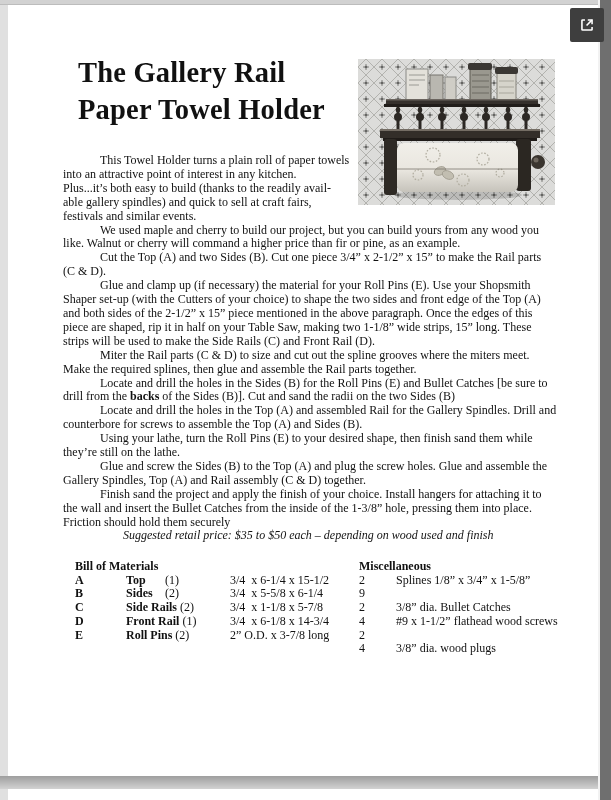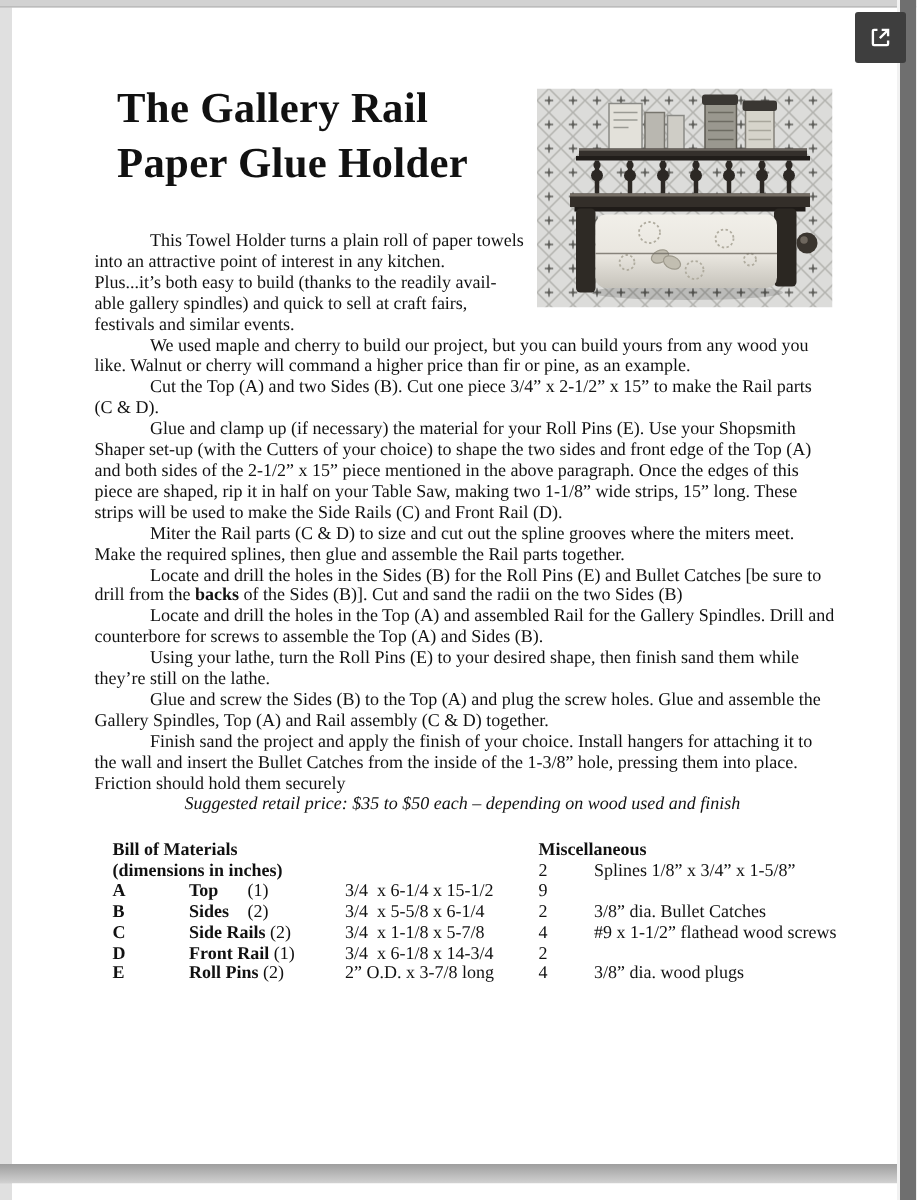--- a/index.html
+++ b/index.html
@@ -39,21 +39,21 @@
 
 <div class="viewport">
 
   <div class="left-strip"></div>
   <div class="top-strip"></div>
 
   <div class="page">
 
     <h1 class="title">
       <div>The Gallery Rail</div>
-      <div>Paper Glue Holder</div>
+      <div>Paper Towel Holder</div>
     </h1>
 
     <svg class="photo" viewBox="0 0 197 146" width="197" height="146" aria-hidden="true">
       <defs>
         <pattern id="wp" width="16" height="16" patternUnits="userSpaceOnUse">
           <rect width="16" height="16" fill="#dcdcda"></rect>
           <path d="M0 8 L8 0 L16 8 L8 16 Z" stroke="#b2b2ae" stroke-width="1" fill="none"></path>
           <circle cx="8" cy="8" r="1.1" fill="#5e5e5a"></circle>
           <path d="M8 5.2 L8 10.8 M5.2 8 L10.8 8" stroke="#5e5e5a" stroke-width="0.9"></path>
         </pattern>
@@ -141,21 +141,20 @@
         <ellipse cx="82" cy="112" rx="6" ry="4" transform="rotate(-25 82 112)"></ellipse>
         <ellipse cx="90" cy="116" rx="6" ry="4" transform="rotate(25 90 116)"></ellipse>
       </g>
       <line x1="39" y1="110" x2="160" y2="110" stroke="#6f6b63" stroke-width="0.9" opacity="0.8"></line>
     </svg>
 
     <div class="body-text"><div class="line ind1">This Towel Holder turns a plain roll of paper towels</div><div class="line">into an attractive point of interest in any kitchen.</div><div class="line">Plus...it’s both easy to build (thanks to the readily avail-</div><div class="line">able gallery spindles) and quick to sell at craft fairs,</div><div class="line">festivals and similar events.</div><div class="line ind1">We used maple and cherry to build our project, but you can build yours from any wood you</div><div class="line">like. Walnut or cherry will command a higher price than fir or pine, as an example.</div><div class="line ind1">Cut the Top (A) and two Sides (B). Cut one piece 3/4” x 2-1/2” x 15” to make the Rail parts</div><div class="line">(C &amp; D).</div><div class="line ind1">Glue and clamp up (if necessary) the material for your Roll Pins (E). Use your Shopsmith</div><div class="line">Shaper set-up (with the Cutters of your choice) to shape the two sides and front edge of the Top (A)</div><div class="line">and both sides of the 2-1/2” x 15” piece mentioned in the above paragraph. Once the edges of this</div><div class="line">piece are shaped, rip it in half on your Table Saw, making two 1-1/8” wide strips, 15” long. These</div><div class="line">strips will be used to make the Side Rails (C) and Front Rail (D).</div><div class="line ind1">Miter the Rail parts (C &amp; D) to size and cut out the spline grooves where the miters meet.</div><div class="line">Make the required splines, then glue and assemble the Rail parts together.</div><div class="line ind1">Locate and drill the holes in the Sides (B) for the Roll Pins (E) and Bullet Catches [be sure to</div><div class="line"><span>drill from the </span><b>backs</b><span> of the Sides (B)]. Cut and sand the radii on the two Sides (B)</span></div><div class="line ind1">Locate and drill the holes in the Top (A) and assembled Rail for the Gallery Spindles. Drill and</div><div class="line">counterbore for screws to assemble the Top (A) and Sides (B).</div><div class="line ind1">Using your lathe, turn the Roll Pins (E) to your desired shape, then finish sand them while</div><div class="line">they’re still on the lathe.</div><div class="line ind1">Glue and screw the Sides (B) to the Top (A) and plug the screw holes. Glue and assemble the</div><div class="line">Gallery Spindles, Top (A) and Rail assembly (C &amp; D) together.</div><div class="line ind1">Finish sand the project and apply the finish of your choice. Install hangers for attaching it to</div><div class="line">the wall and insert the Bullet Catches from the inside of the 1-3/8” hole, pressing them into place.</div><div class="line">Friction should hold them securely</div><div class="line ind2">Suggested retail price: $35 to $50 each – depending on wood used and finish</div></div>
 
     <div class="bom">
       <div class="bom-heading">Bill of Materials</div>
-      <div class="bom-sub">(dimensions in inches)</div>
       <div>
           <div class="bom-row"><span class="bom-id">A</span><span><b class="bom-name">Top</b><span> (1)</span></span><span>3/4  x 6-1/4 x 15-1/2</span></div>
           <div class="bom-row"><span class="bom-id">B</span><span><b class="bom-name">Sides</b><span> (2)</span></span><span>3/4  x 5-5/8 x 6-1/4</span></div>
           <div class="bom-row"><span class="bom-id">C</span><span><b class="bom-name">Side Rails</b><span> (2)</span></span><span>3/4  x 1-1/8 x 5-7/8</span></div>
           <div class="bom-row"><span class="bom-id">D</span><span><b class="bom-name">Front Rail</b><span> (1)</span></span><span>3/4  x 6-1/8 x 14-3/4</span></div>
           <div class="bom-row"><span class="bom-id">E</span><span><b class="bom-name">Roll Pins</b><span> (2)</span></span><span>2” O.D. x 3-7/8 long</span></div>
         </div>
     </div>
 
     <div class="misc">

